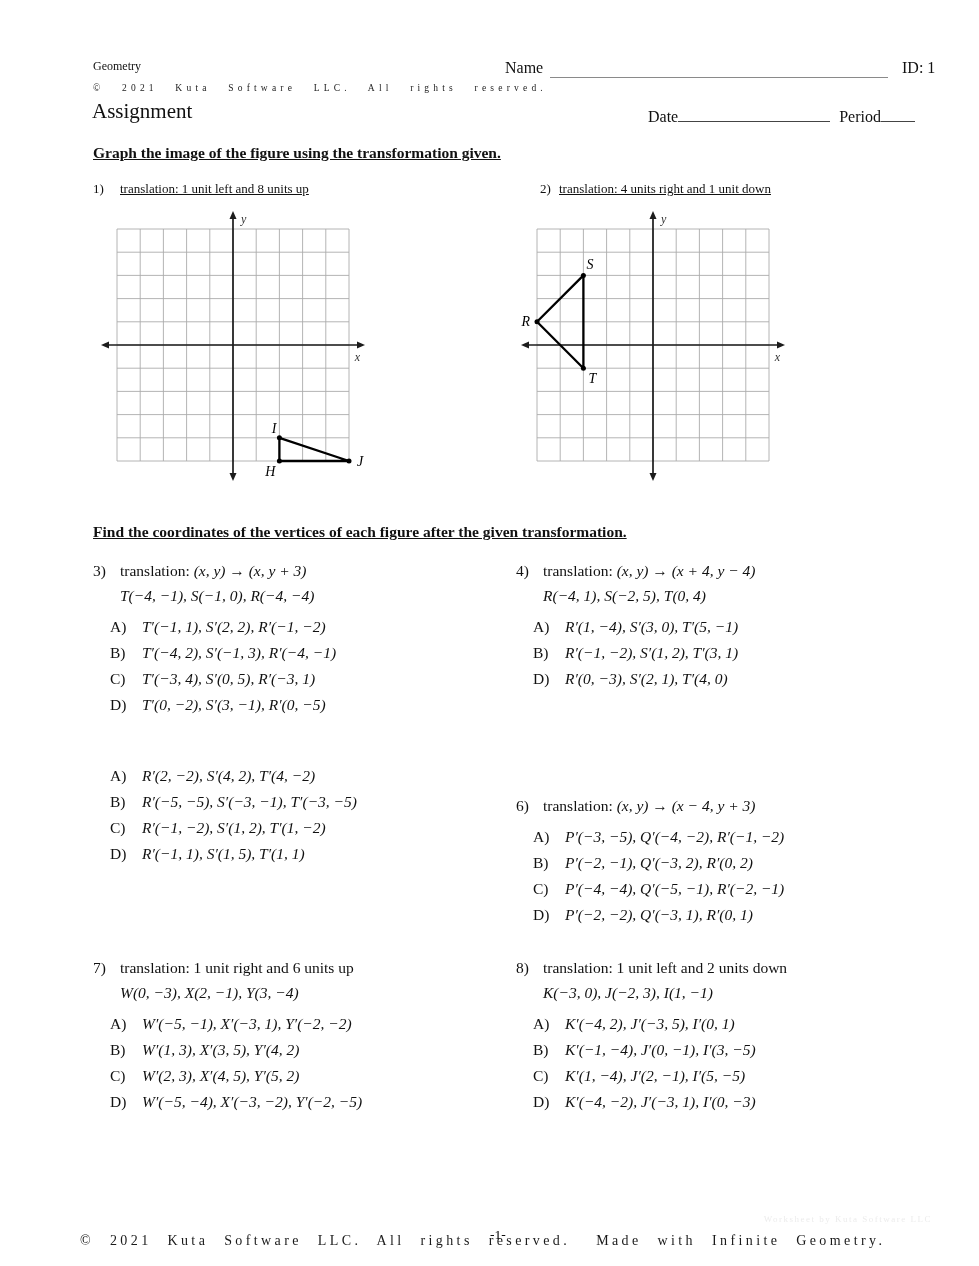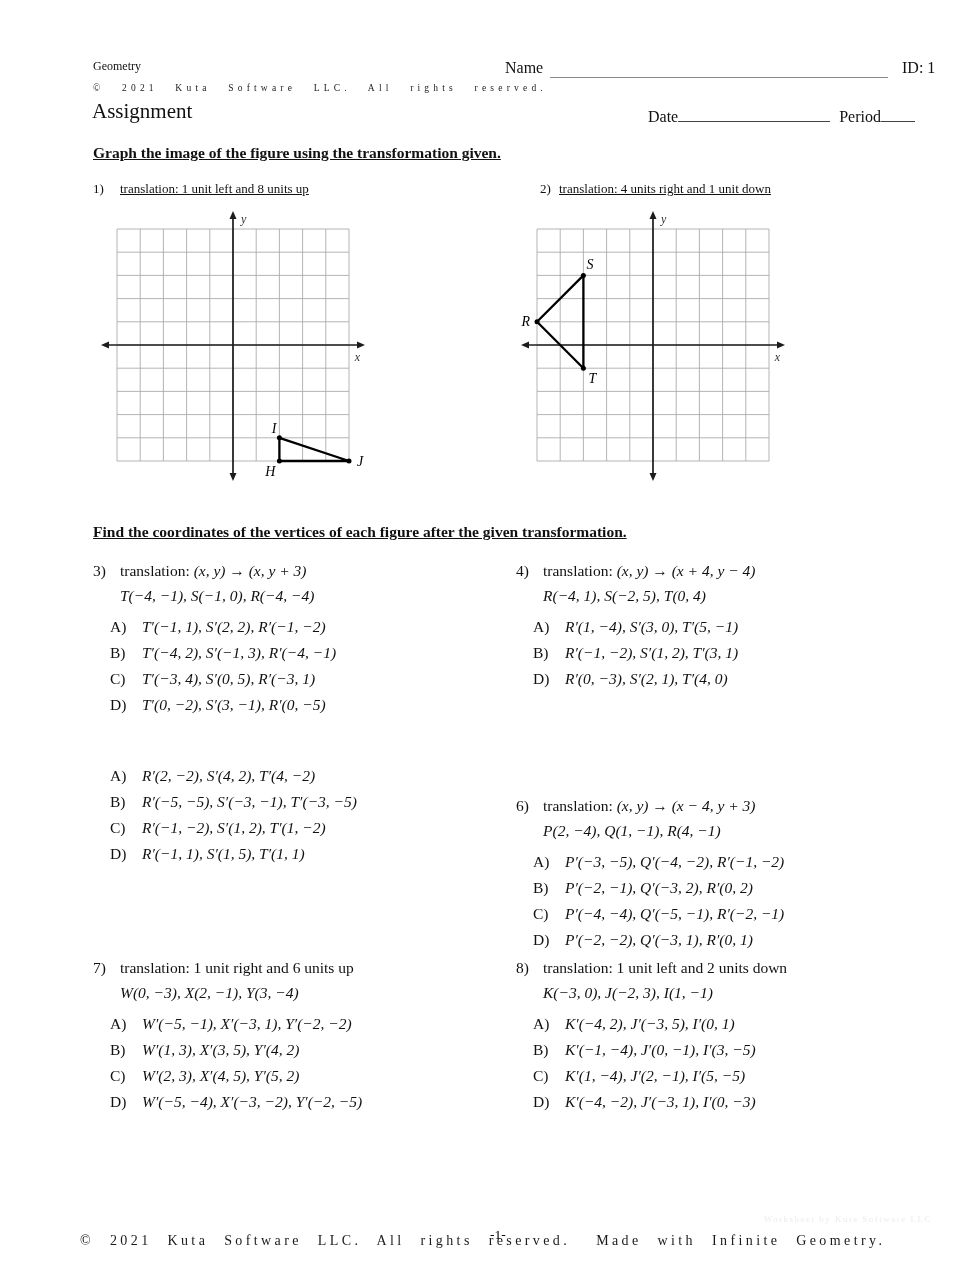--- a/index.html
+++ b/index.html
@@ -196,21 +196,20 @@
   <div class="choices">
     <div class="choice"><span class="choice-letter">A)</span><span class="choice-text">R′(2, −2), S′(4, 2), T′(4, −2)</span></div>
     <div class="choice"><span class="choice-letter">B)</span><span class="choice-text">R′(−5, −5), S′(−3, −1), T′(−3, −5)</span></div>
     <div class="choice"><span class="choice-letter">C)</span><span class="choice-text">R′(−1, −2), S′(1, 2), T′(1, −2)</span></div>
     <div class="choice"><span class="choice-letter">D)</span><span class="choice-text">R′(−1, 1), S′(1, 5), T′(1, 1)</span></div>
   </div>
 </div>
 
 <div class="abs cprob p6">
   <div class="line1"><span class="pnum">6)</span><span>translation: </span><span class="rule-math">(x, y) → (x − 4, y + 3)</span></div>
-  <div class="given">P(2, −4), Q(1, −1), R(4, −1)</div>
   <div class="choices">
     <div class="choice"><span class="choice-letter">A)</span><span class="choice-text">P′(−3, −5), Q′(−4, −2), R′(−1, −2)</span></div>
     <div class="choice"><span class="choice-letter">B)</span><span class="choice-text">P′(−2, −1), Q′(−3, 2), R′(0, 2)</span></div>
     <div class="choice"><span class="choice-letter">C)</span><span class="choice-text">P′(−4, −4), Q′(−5, −1), R′(−2, −1)</span></div>
     <div class="choice"><span class="choice-letter">D)</span><span class="choice-text">P′(−2, −2), Q′(−3, 1), R′(0, 1)</span></div>
   </div>
 </div>
 
 <div class="abs cprob p7">
   <div class="line1"><span class="pnum">7)</span><span>translation: 1 unit right and 6 units up</span><span class="rule-math"></span></div>

